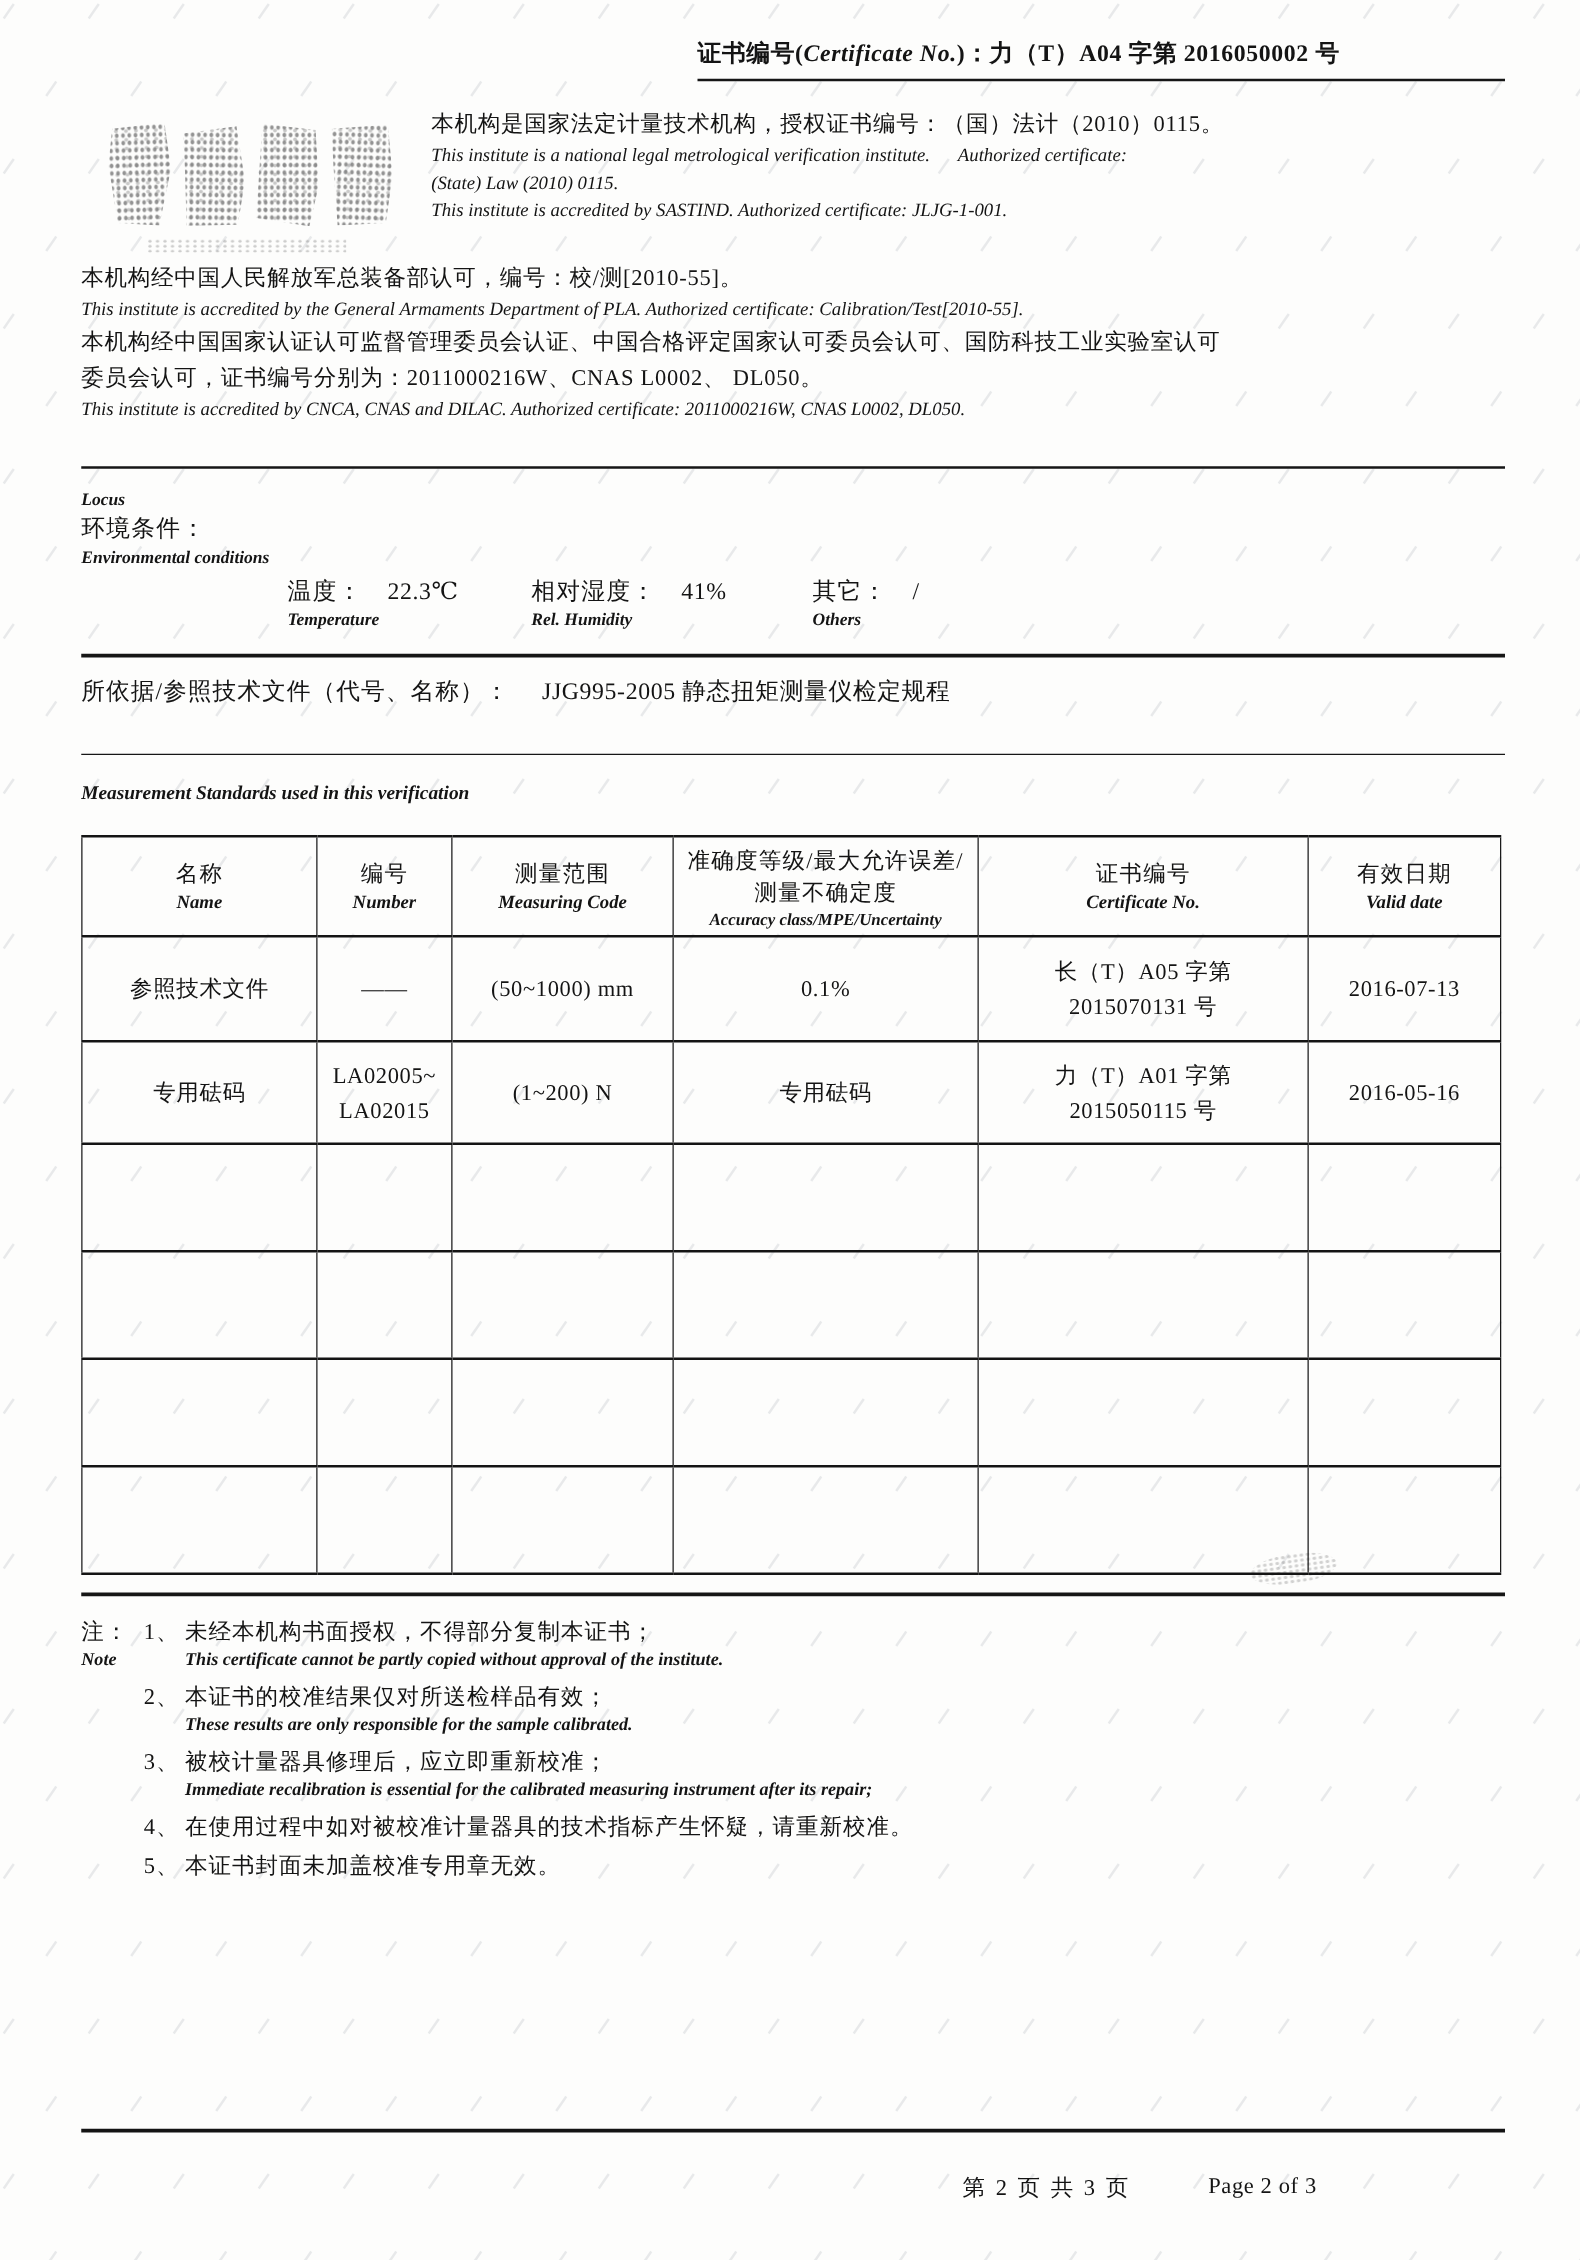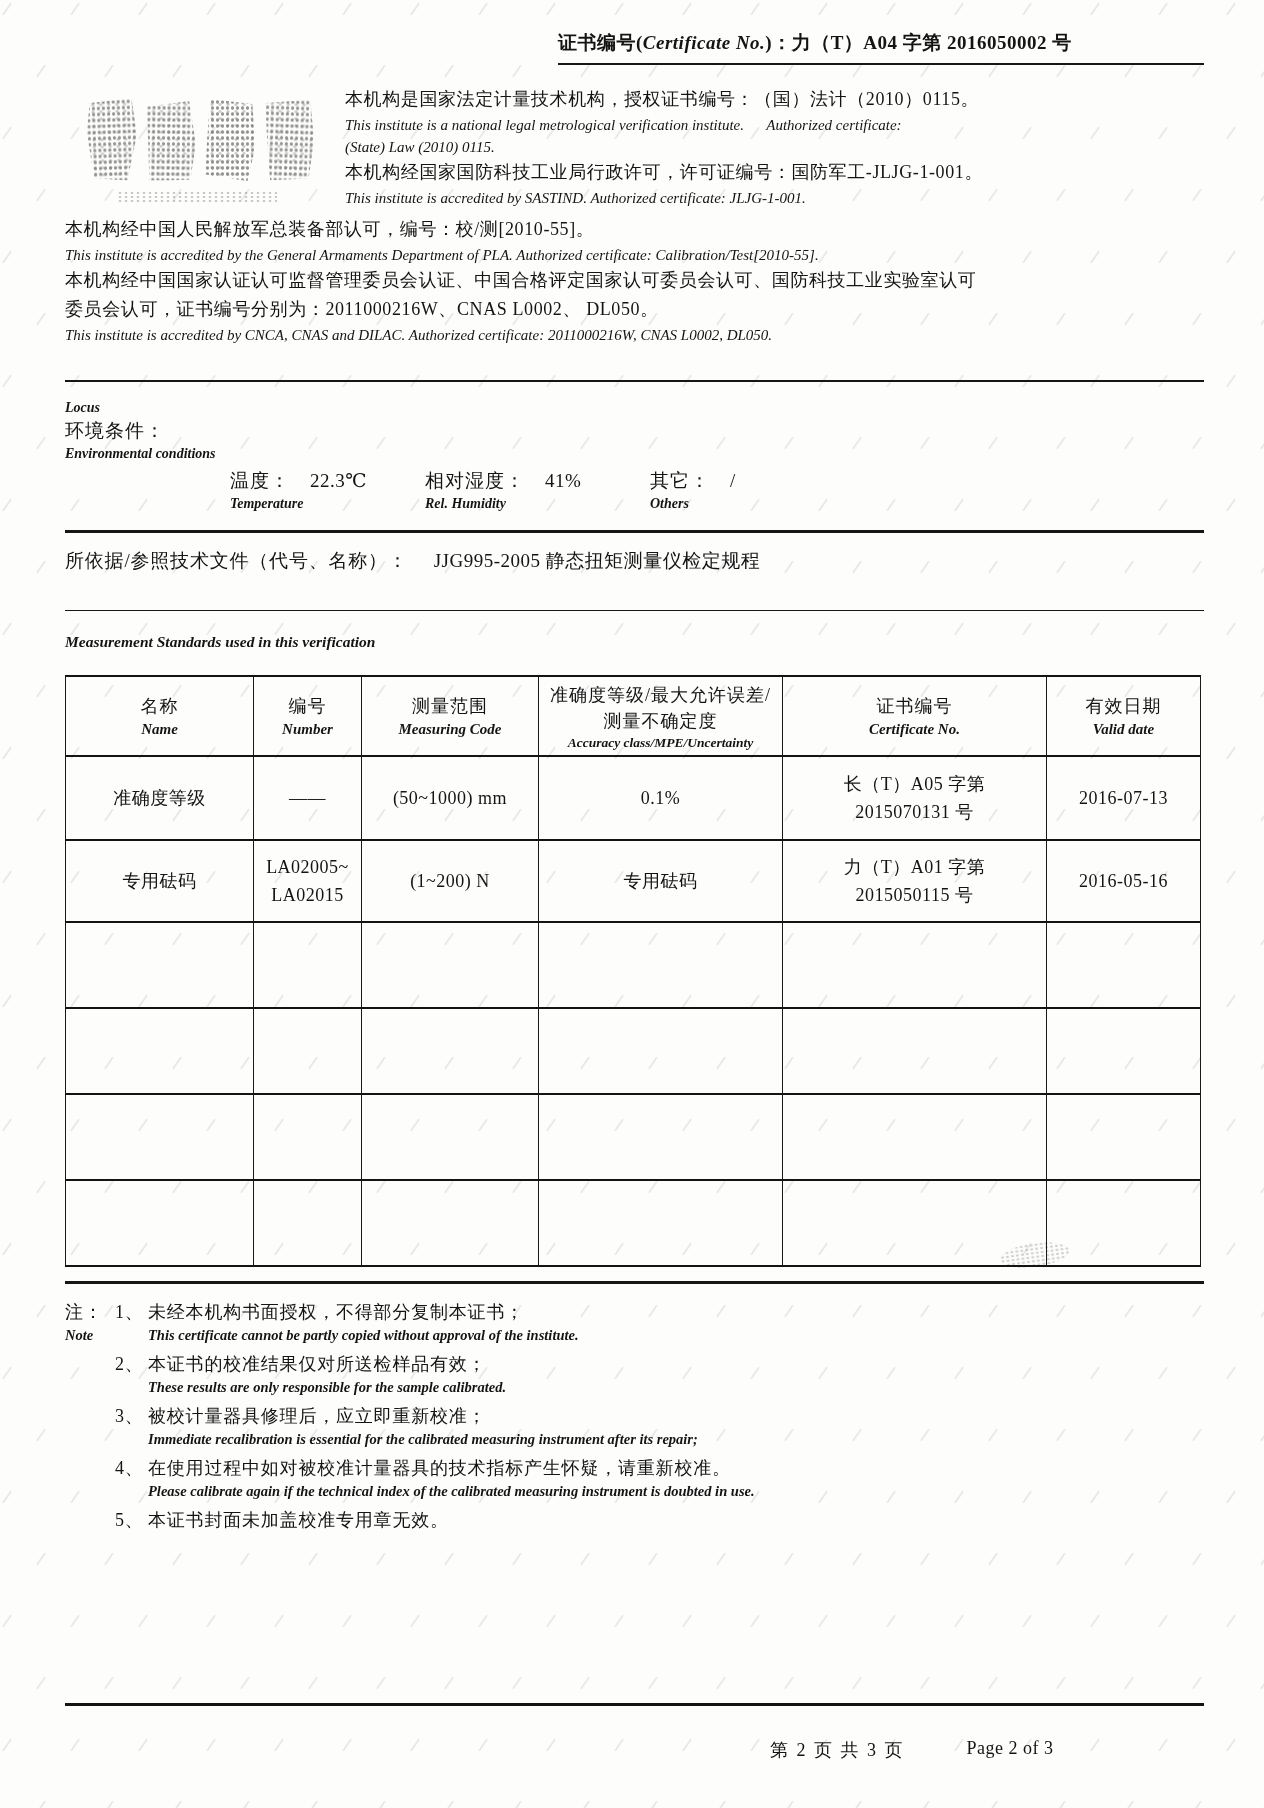--- a/index.html
+++ b/index.html
@@ -690,21 +690,20 @@
           <div class="seal-char"></div>
           <div class="seal-char"></div>
           <div class="seal-char"></div>
         </div>
         <div class="seal-scribble"></div>
       </div>
       <div class="intro-text">
         <div class="cn-p">本机构是国家法定计量技术机构，授权证书编号：（国）法计（2010）0115。</div>
         <div class="en-p">This institute is a national legal metrological verification institute.      Authorized certificate:</div>
         <div class="en-p">(State) Law (2010) 0115.</div>
-        <div class="cn-p">本机构经国家国防科技工业局行政许可，许可证编号：国防军工-JLJG-1-001。</div>
         <div class="en-p">This institute is accredited by SASTIND. Authorized certificate: JLJG-1-001.</div>
       </div>
     </div>
 
     <div class="para-full">
       <div class="cn-p">本机构经中国人民解放军总装备部认可，编号：校/测[2010-55]。</div>
       <div class="en-p">This institute is accredited by the General Armaments Department of PLA. Authorized certificate: Calibration/Test[2010-55].</div>
       <div class="cn-p">本机构经中国国家认证认可监督管理委员会认证、中国合格评定国家认可委员会认可、国防科技工业实验室认可</div>
       <div class="cn-p">委员会认可，证书编号分别为：2011000216W、CNAS L0002、 DL050。</div>
       <div class="en-p">This institute is accredited by CNCA, CNAS and DILAC. Authorized certificate: 2011000216W, CNAS L0002, DL050.</div>
@@ -775,21 +774,21 @@
               <div class="hdr-cn">证书编号</div>
               <div class="hdr-en">Certificate No.</div>
             </td>
         <td>
               <div class="hdr-cn">有效日期</div>
               <div class="hdr-en">Valid date</div>
             </td>
       </tr>
       <tr style="height:84px">
         <td>
-              <div class="cell">准确度等级</div>
+              <div class="cell">参照技术文件</div>
             </td>
         <td>
               <div class="cell">——</div>
             </td>
         <td>
               <div class="cell">(50~1000) mm</div>
             </td>
         <td>
               <div class="cell">0.1%</div>
             </td>
@@ -886,21 +885,20 @@
               <span class="note-num">3、</span>
               <span>被校计量器具修理后，应立即重新校准；</span>
             </div>
           <div class="note-en">Immediate recalibration is essential for the calibrated measuring instrument after its repair;</div>
         </div>
         <div class="note-item">
           <div class="note-cn">
               <span class="note-num">4、</span>
               <span>在使用过程中如对被校准计量器具的技术指标产生怀疑，请重新校准。</span>
             </div>
-          <div class="note-en">Please calibrate again if the technical index of the calibrated measuring instrument is doubted in use.</div>
         </div>
         <div class="note-item">
           <div class="note-cn">
               <span class="note-num">5、</span>
               <span>本证书封面未加盖校准专用章无效。</span>
             </div>
         </div>
       </div>
     </div>
 

